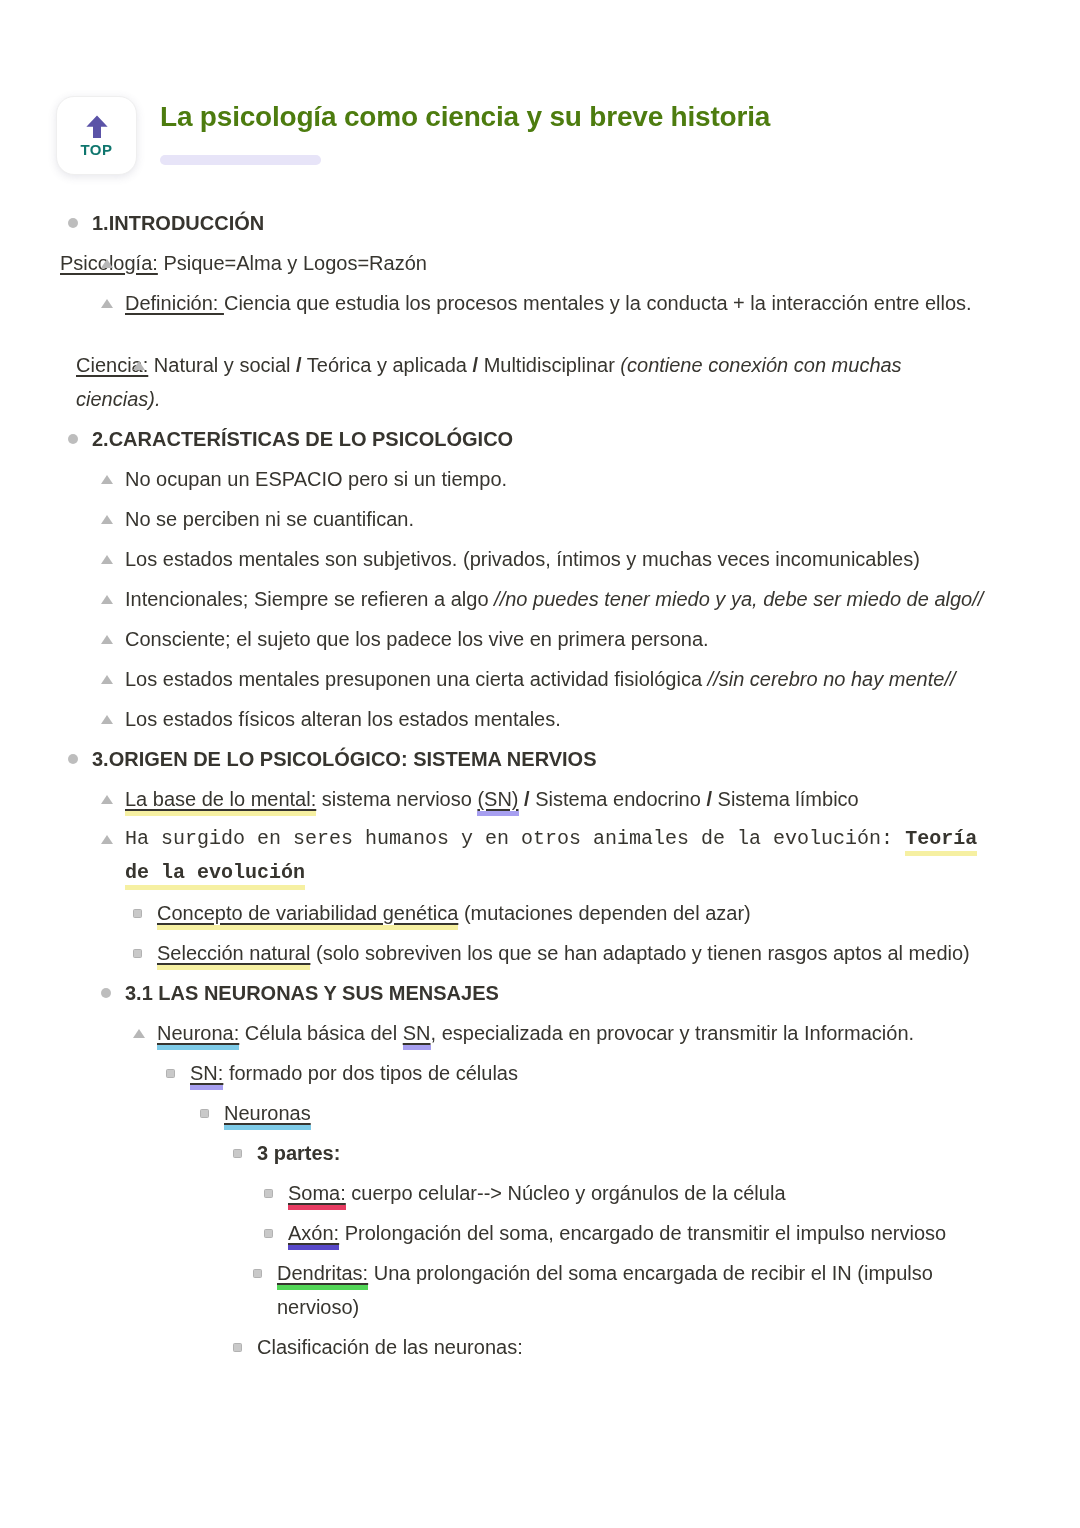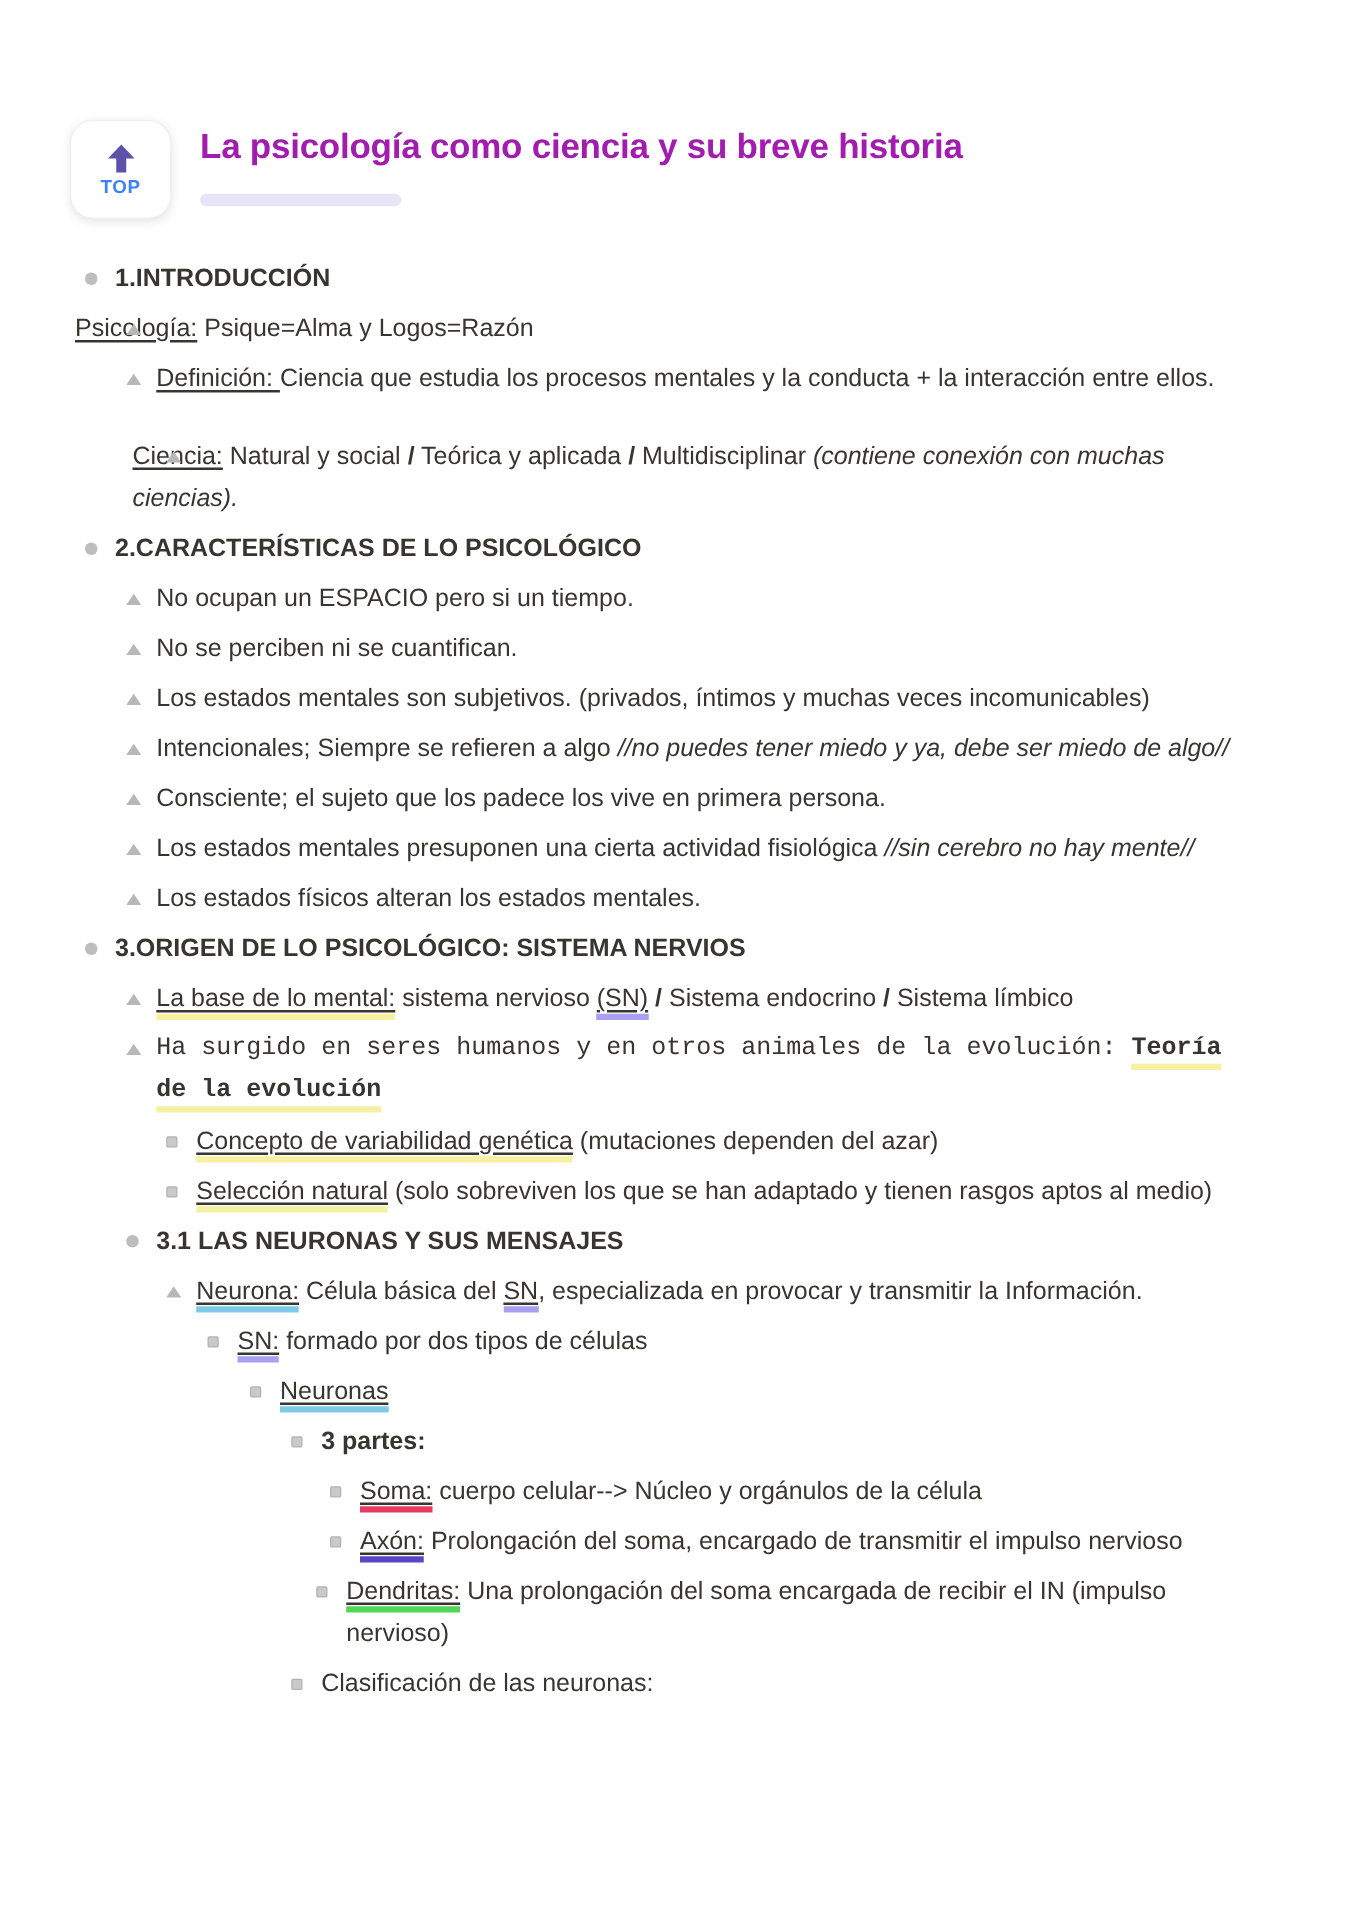--- a/index.html
+++ b/index.html
@@ -10,21 +10,21 @@
   
   .top-card { position:absolute; left:56px; top:96px; width:81px; height:79px;
     background:#fff; border:1px solid #efefef; border-radius:18px;
     box-shadow:0 2px 8px rgba(80,80,110,0.14); display:flex; flex-direction:column;
     align-items:center; justify-content:center; cursor:pointer; }
   .top-arrow { width:30px; height:30px; display:block; }
   .top-label { font-size:15px; font-weight:700; letter-spacing:0.5px; margin-top:-2px; }
 
   
   .page-title { position:absolute; left:160px; top:101px; font-size:28px;
-    font-weight:700; color:#a21caf; letter-spacing:-0.2px; }
+    font-weight:700; color:#4d7c0f; letter-spacing:-0.2px; }
   .title-highlight { position:absolute; left:160px; top:155px; width:161px;
     height:10px; border-radius:5px; }
 
   
   .content { position:absolute; left:0; top:206px; right:4px; }
   .item { position:relative; line-height:34px; font-size:20px; margin-bottom:6px; }
   .item .txt { display:block; }
   .marker { position:absolute; display:block; }
   .b-circle { width:10px; height:10px; border-radius:50%; }
   .b-triangle { width:0; height:0; border-left:6px solid transparent;
@@ -38,40 +38,40 @@
 </style>
 </head>
 <body style="color: rgb(55, 53, 47);">
 
 <div class="page">
 
   <div class="top-card">
     <svg class="top-arrow" viewBox="0 0 24 24">
       <path d="M12 2 L20.5 11 H15.2 V20 H8.8 V11 H3.5 Z" fill="#5b53a7"></path>
     </svg>
-    <span class="top-label" style="color:#3b82f6">TOP</span>
+    <span class="top-label" style="color:#0f766e">TOP</span>
   </div>
 
   <h1 class="page-title">La psicología como ciencia y su breve historia</h1>
   <div class="title-highlight" style="background: rgb(231, 228, 248);"></div>
 
   <div class="content">
       <div class="item" style="padding-left: 92px;">
         <span class="marker b-circle" style="left: 68px; top: 12px; background: rgb(189, 189, 189);"></span>
         <span class="txt" style="width: 898px;"><span class="seg-b">1.INTRODUCCIÓN</span></span>
       </div>
       <div class="item" style="padding-left: 60px;">
         <span class="marker b-triangle" style="left: 101px; top: 13px; border-bottom: 9px solid rgb(183, 183, 183);"></span>
         <span class="txt" style="width: 865px;"><span class="seg-u">Psicología:</span><span> Psique=Alma y Logos=Razón</span></span>
       </div>
       <div class="item" style="padding-left: 125px;">
         <span class="marker b-triangle" style="left: 101px; top: 13px; border-bottom: 9px solid rgb(183, 183, 183);"></span>
         <span class="txt" style="width: 865px;"><span class="seg-u">Definición: </span><span>Ciencia que estudia los procesos mentales y la conducta + la interacción entre ellos.</span></span>
       </div>
-      <div class="item" style="padding-left: 106px; margin-top: 28px;">
+      <div class="item" style="padding-left: 76px; margin-top: 28px;">
         <span class="marker b-triangle" style="left: 133px; top: 13px; border-bottom: 9px solid rgb(183, 183, 183);"></span>
         <span class="txt" style="width: 833px;"><span class="seg-u">Ciencia:</span><span> Natural y social </span><span class="seg-b">/</span><span> Teórica y aplicada </span><span class="seg-b">/</span><span> Multidisciplinar </span><span class="seg-i">(contiene conexión con muchas ciencias).</span></span>
       </div>
       <div class="item" style="padding-left: 92px;">
         <span class="marker b-circle" style="left: 68px; top: 12px; background: rgb(189, 189, 189);"></span>
         <span class="txt" style="width: 898px;"><span class="seg-b">2.CARACTERÍSTICAS DE LO PSICOLÓGICO</span></span>
       </div>
       <div class="item" style="padding-left: 125px;">
         <span class="marker b-triangle" style="left: 101px; top: 13px; border-bottom: 9px solid rgb(183, 183, 183);"></span>
         <span class="txt" style="width: 865px;"><span>No ocupan un ESPACIO pero si un tiempo.</span></span>

